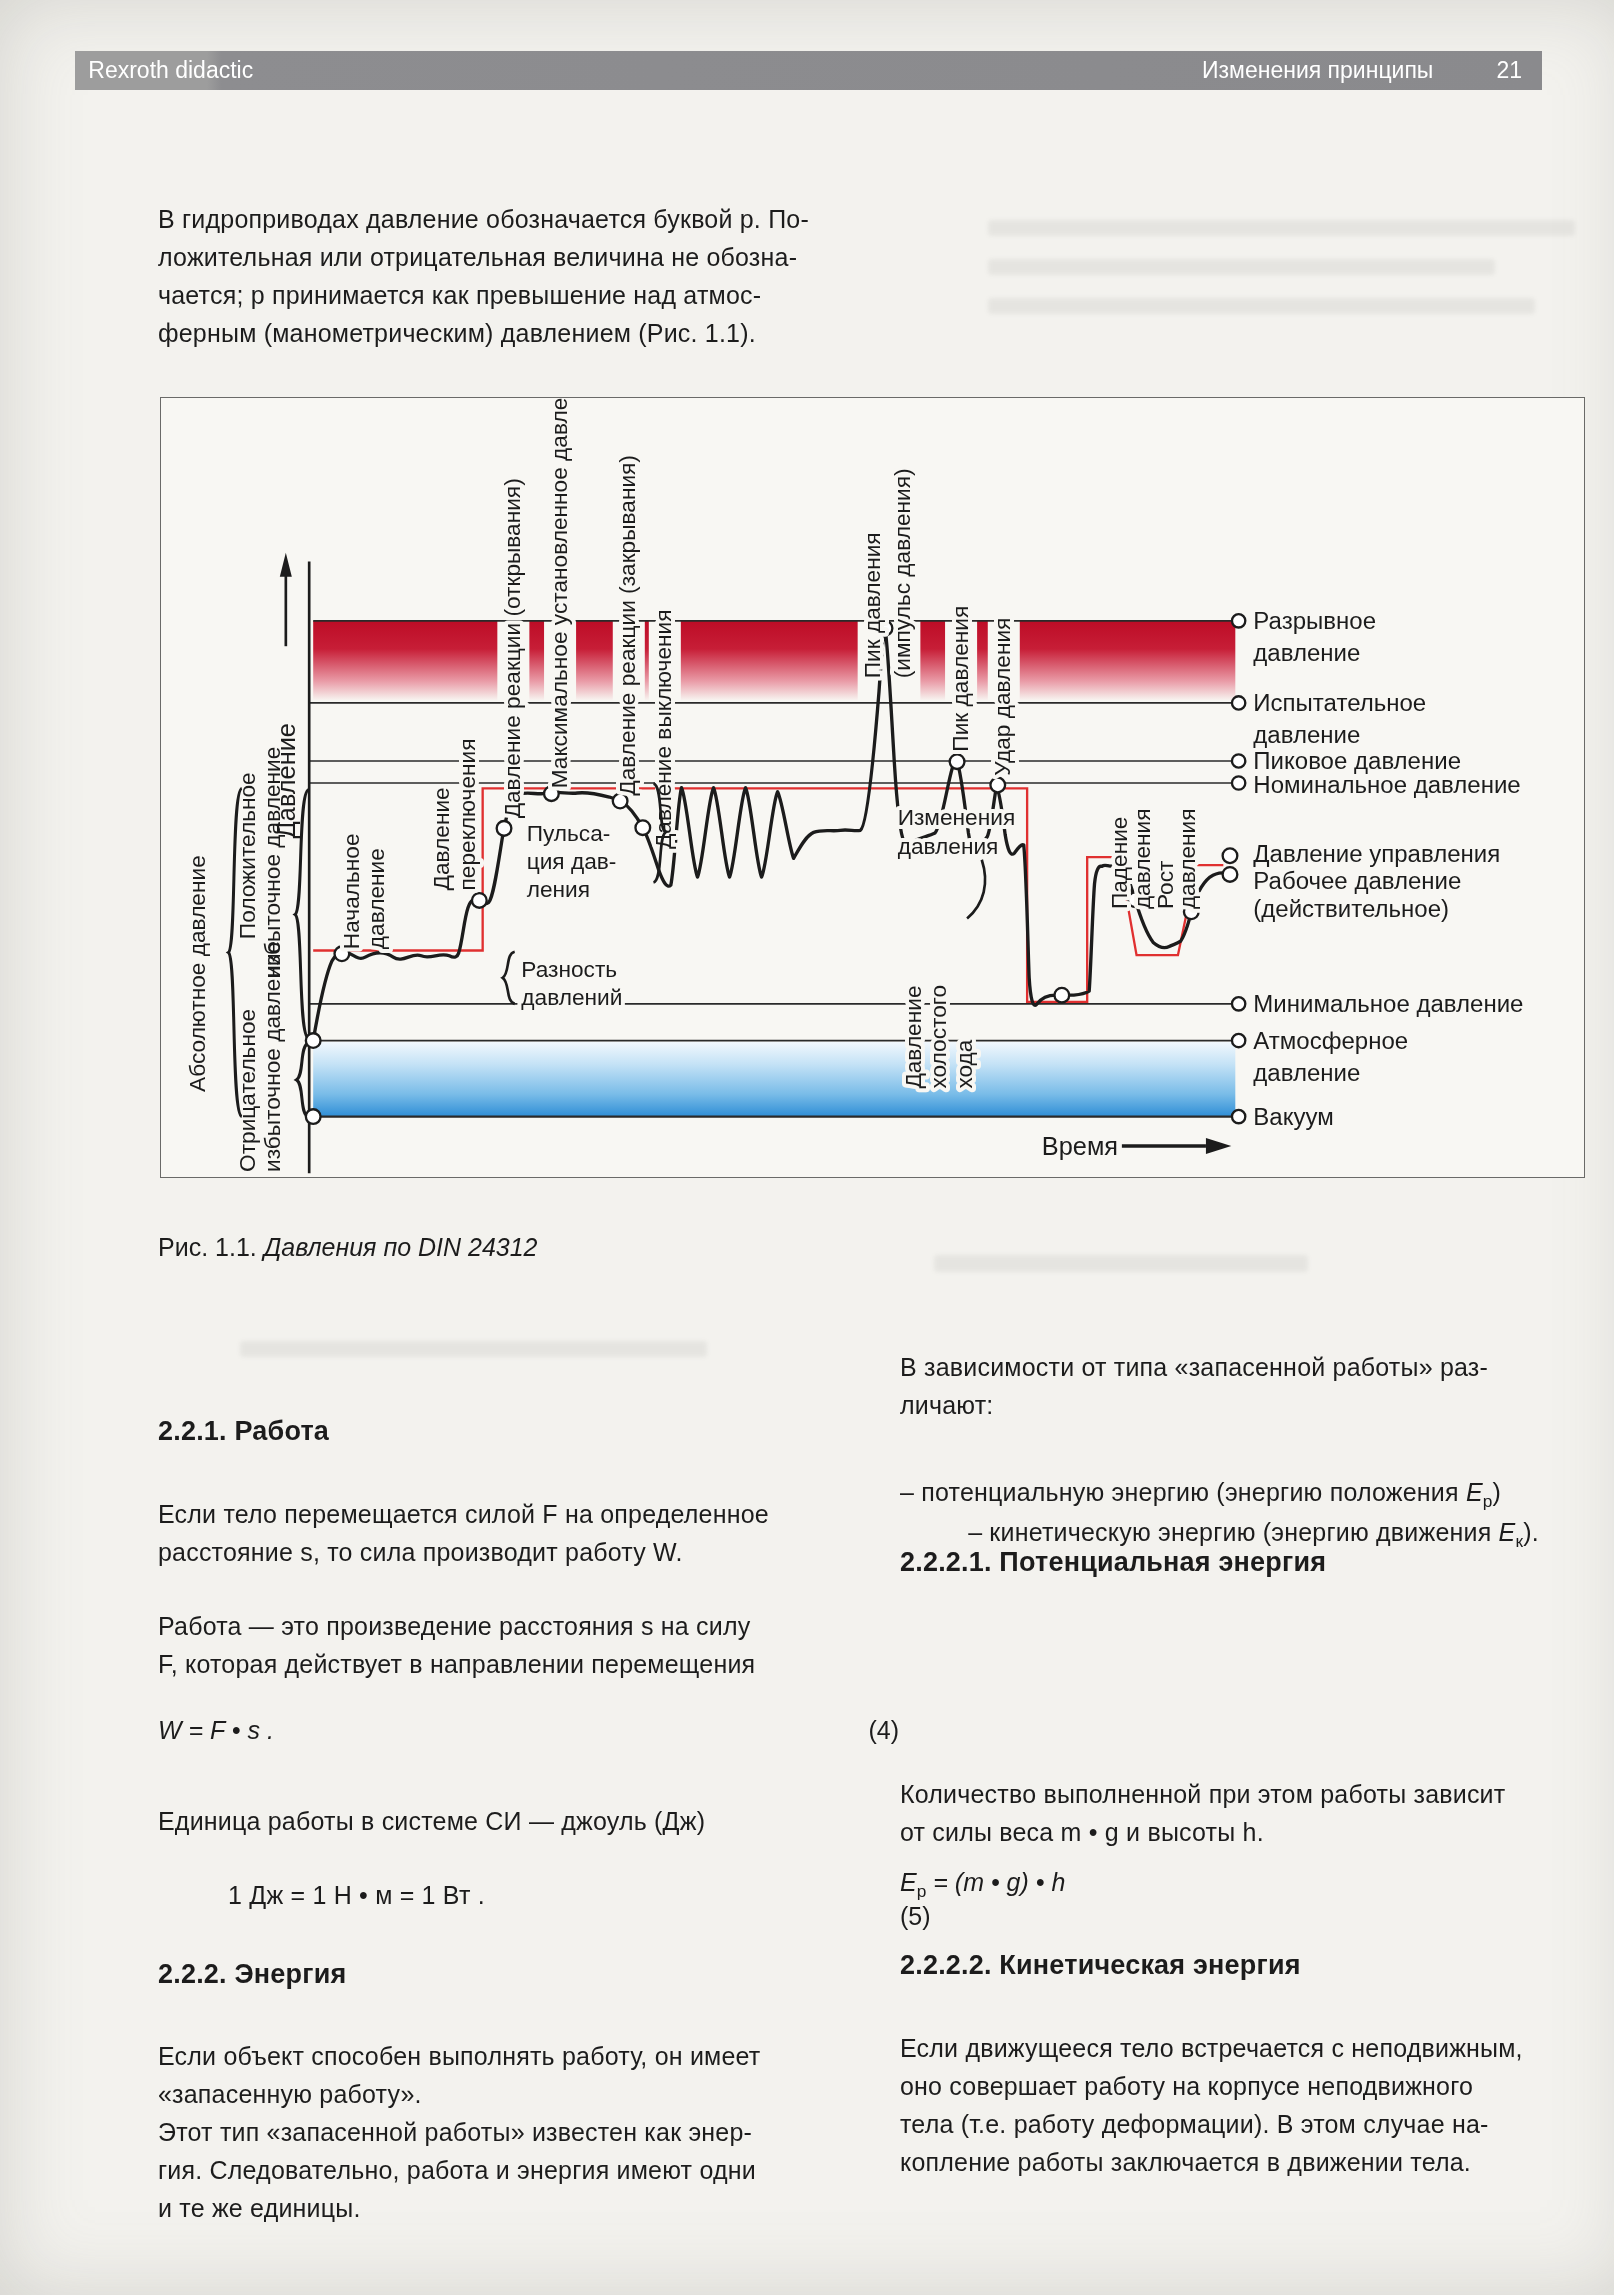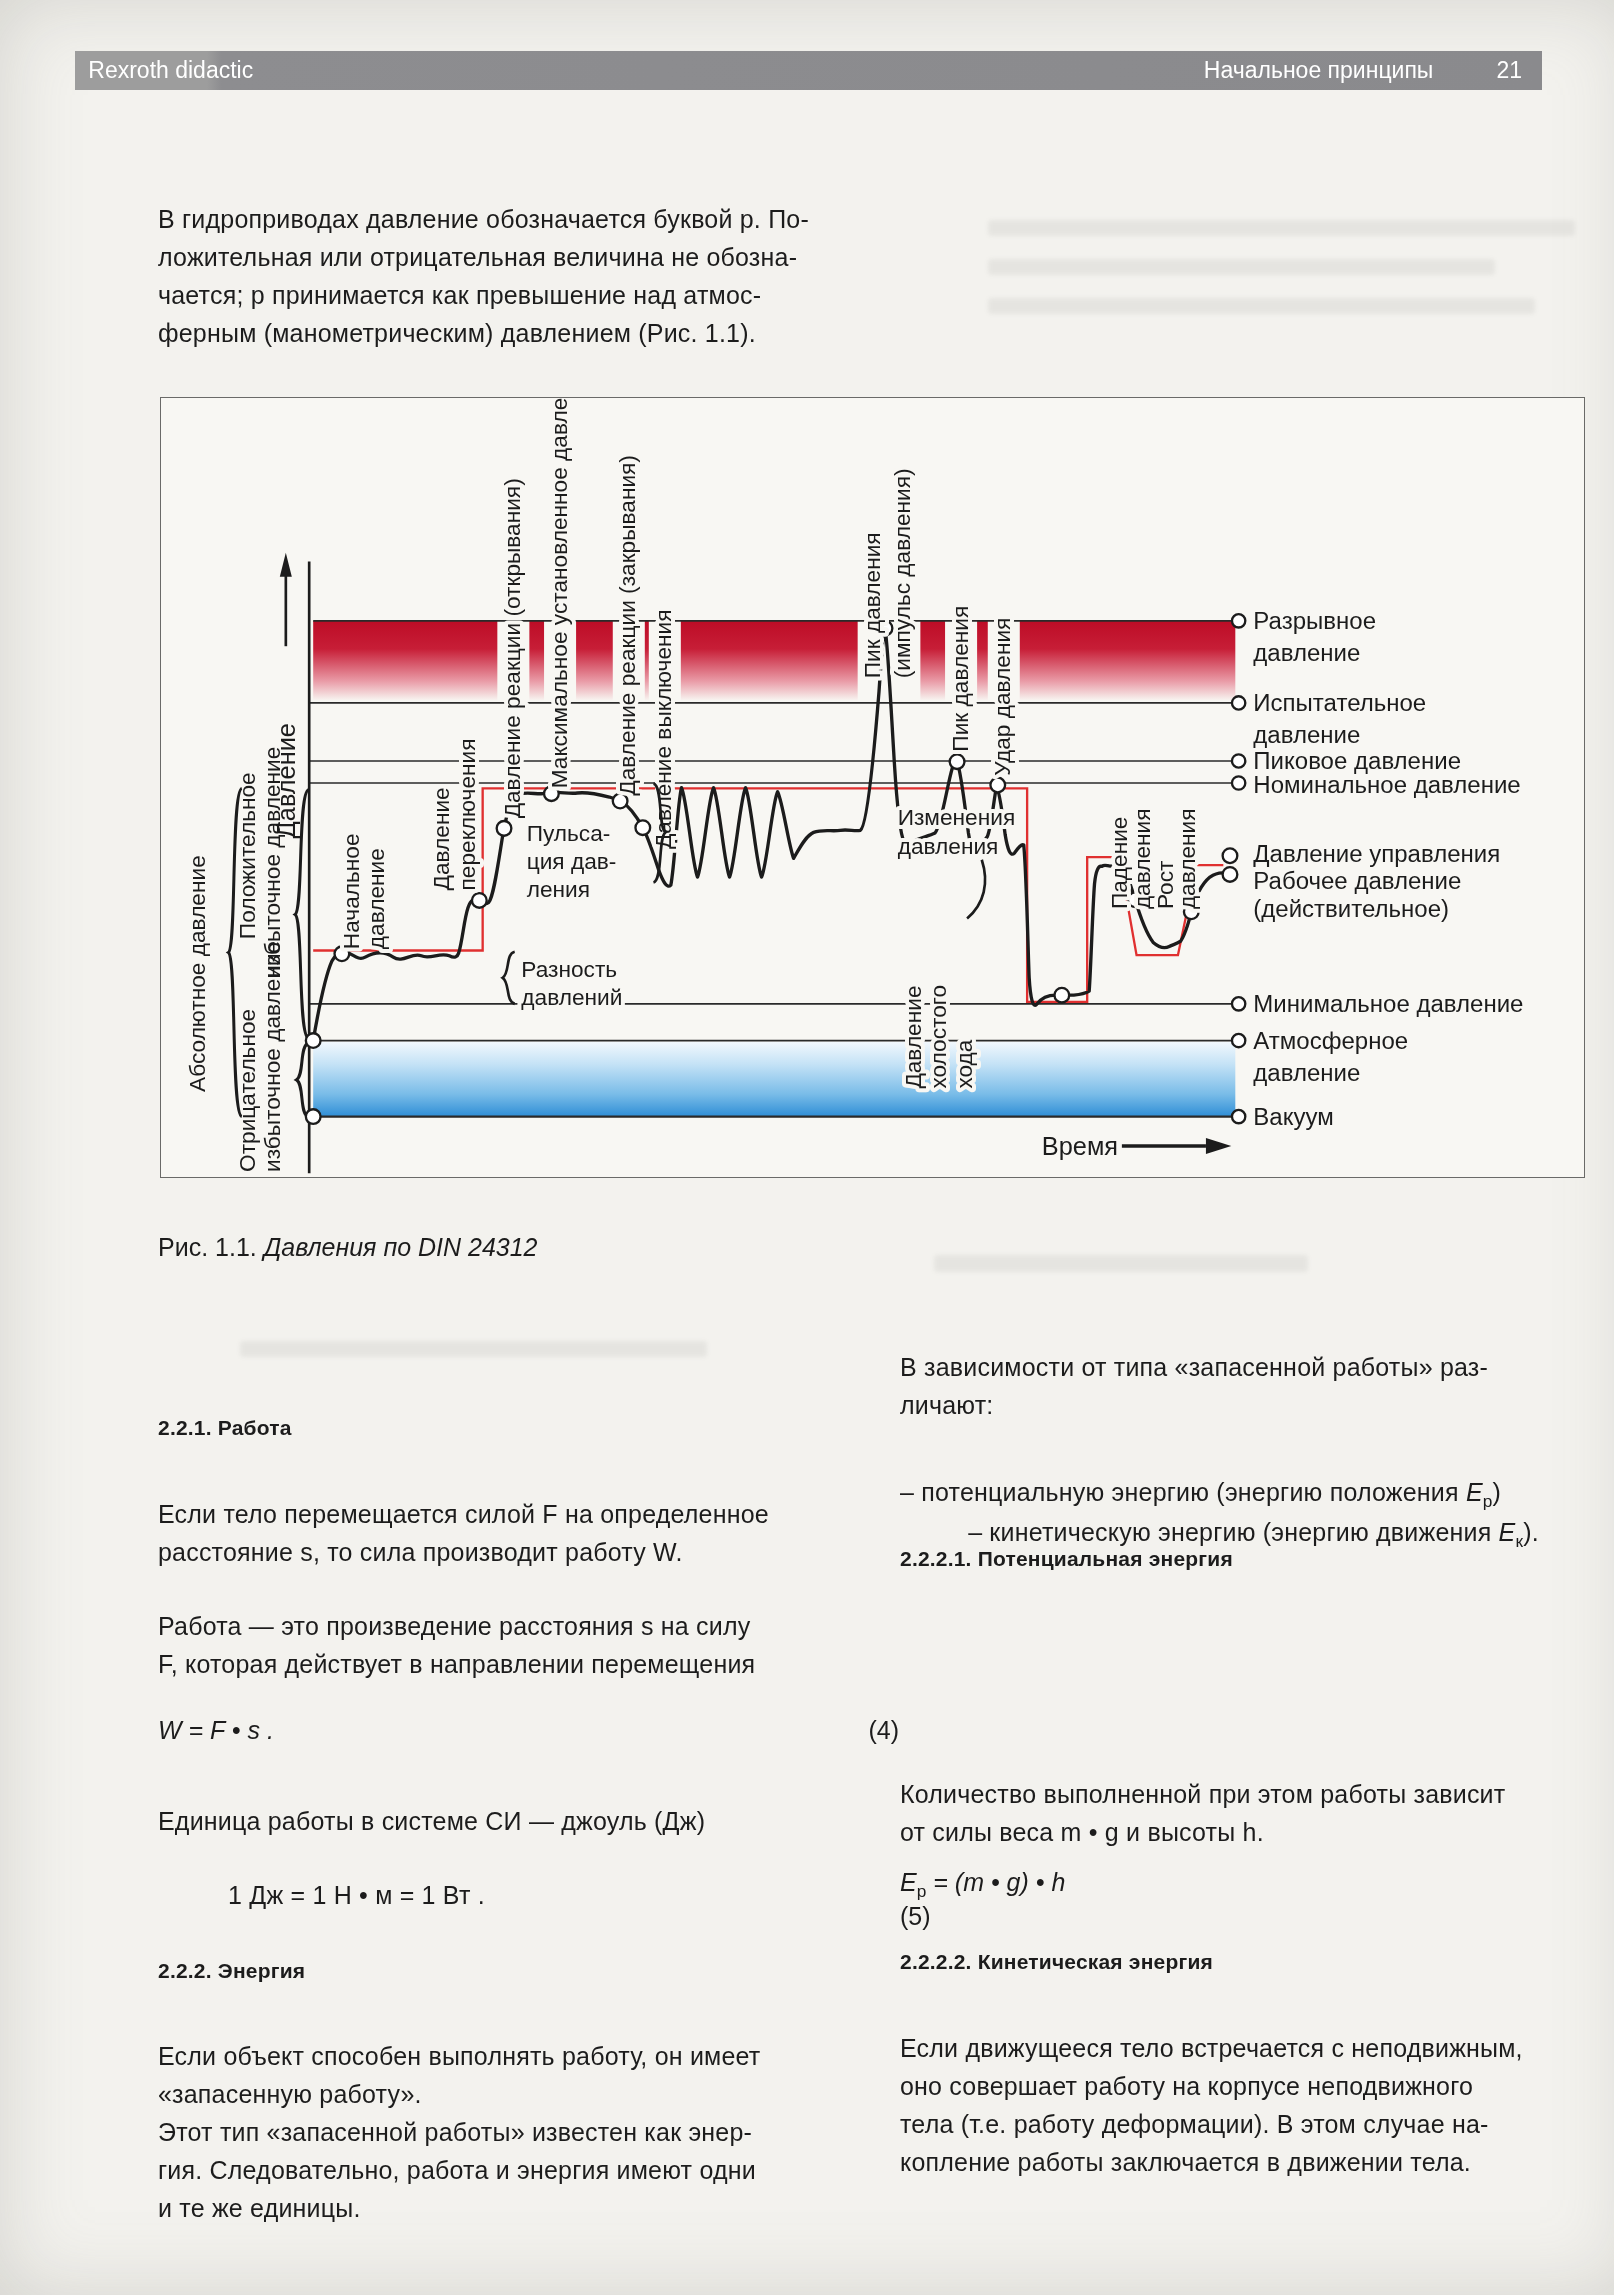--- a/index.html
+++ b/index.html
@@ -8,21 +8,21 @@
         box-shadow:inset 0 0 80px rgba(120,118,110,.25);padding-left:20px;}
   .hdr{position:absolute;left:75px;top:51px;width:1467px;height:39px;
        background:linear-gradient(90deg,#9d9d9d 0,#9d9d9d 9%,#8d8d90 10%,#8a8a8d 100%);
        display:flex;align-items:center;color:#fff;font-size:23px;}
   .hdr .l{padding-left:13.3px;flex:0 0 auto;}
   .hdr .sp{flex:1 1 auto;}
   .hdr .r{flex:0 0 auto;}
   .hdr .pg{flex:0 0 auto;padding:0 20px 0 63px;}
   .para{position:absolute;font-size:25px;line-height:38px;white-space:pre-line;letter-spacing:0.2px;}
   .h2{position:absolute;font-size:29px;font-weight:bold;letter-spacing:0.2px;}
-  .h3{position:absolute;font-size:21px;font-weight:bold;letter-spacing:0.2px;}
+  .h3{position:absolute;font-size:27px;font-weight:bold;letter-spacing:0.2px;}
   .formula-row{position:absolute;display:flex;justify-content:space-between;font-size:25px;}
   .frm i{margin-top:36px;}
   .caption{position:absolute;font-size:25px;}
   .caption i{}
   sub{font-size:17.3px;}
   .diagram{position:absolute;left:160px;top:397px;width:1425px;height:781px;
            background:#f8f7f3;border:1.3px solid #6a6a68;box-sizing:border-box;}
   .ghost{position:absolute;background:#8f8f8b;opacity:.13;filter:blur(2px);border-radius:4px;}
   svg text{font-family:"Liberation Sans",sans-serif;fill:#1c1c1c;}
   .t36{font-size:36px;}
@@ -41,21 +41,21 @@
   <div class="ghost" style="left:1268px;top:440px;width:254px;height:17.3px;"></div>
   <div class="ghost" style="left:1241px;top:527px;width:307px;height:16px;"></div>
   <div class="ghost" style="left:1241px;top:707px;width:280px;height:16px;"></div>
   <div class="ghost" style="left:1288px;top:981px;width:254px;height:16px;"></div>
   <div class="ghost" style="left:934px;top:1255px;width:374px;height:17.3px;"></div>
   <div class="ghost" style="left:240px;top:1341px;width:467px;height:16px;"></div>
 
   <div class="hdr">
     <span class="l">Rexroth didactic</span>
     <span class="sp"></span>
-    <span class="r">Начальное принципы</span>
+    <span class="r">Изменения принципы</span>
     <span class="pg">21</span>
   </div>
 
   <div class="para" style="left:158px;top:200px;width:741px;">В гидроприводах давление обозначается буквой p. По-
 ложительная или отрицательная величина не обозна-
 чается; p принимается как превышение над атмос-
 ферным (манометрическим) давлением (Рис. 1.1).</div>
 
   <div class="diagram">
   <svg width="1422" height="778" viewBox="0 0 2131 1166">

